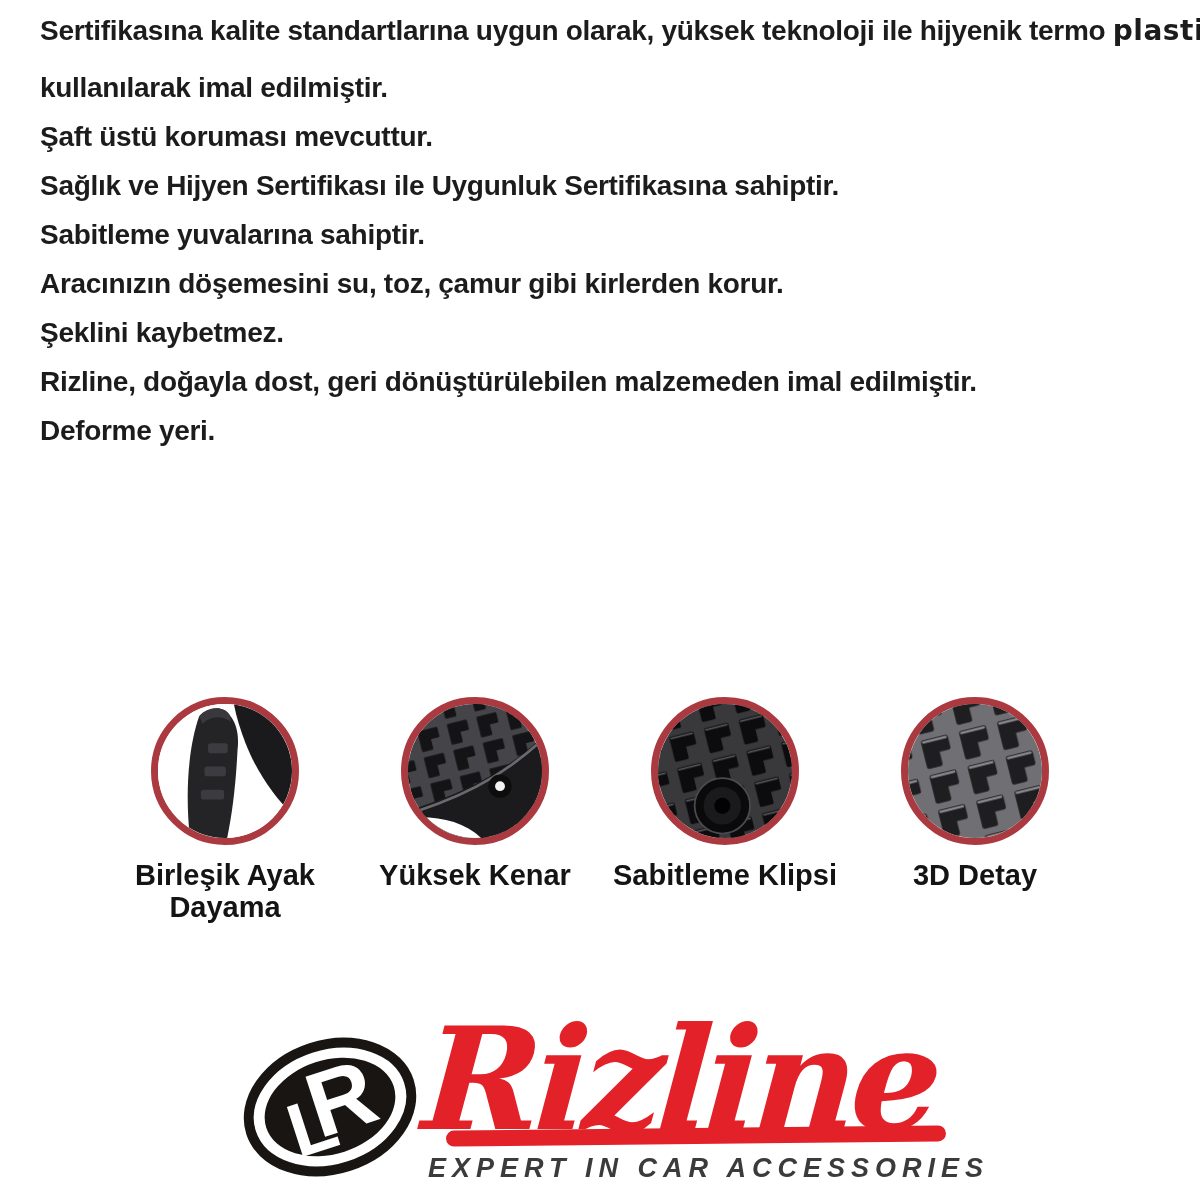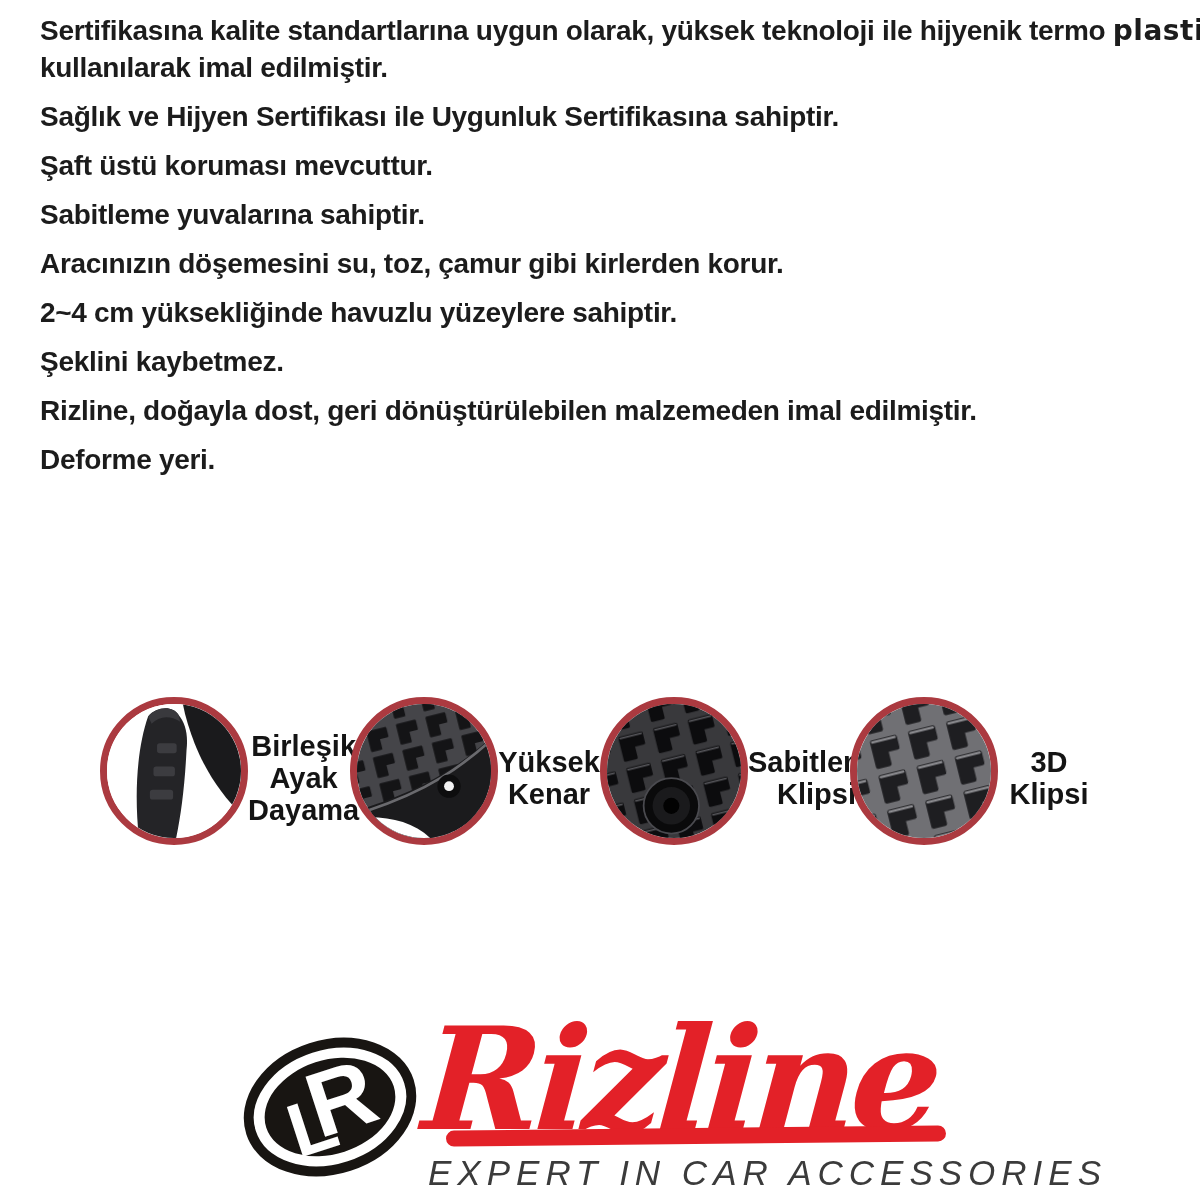--- a/index.html
+++ b/index.html
@@ -17,28 +17,28 @@
   }
   .feat {
     font-size:28px; font-weight:700; line-height:37px;
     letter-spacing:-0.3px; white-space:nowrap;
     margin-bottom:12px; color:#1c1c1c;
   }
   .feat .hl {
     font-family:"DejaVu Sans", sans-serif;
     font-weight:700; letter-spacing:0.5px;
   }
-  .feat .post { display:block; white-space:nowrap; }
+  .feat .post { display:block; white-space:nowrap;margin-top:20px; }
 
   
   .details-row {
     position:absolute; top:697px; left:0; width:1200px;
     display:flex; justify-content:center;
   }
-  .detail-card { width:250px; display:flex; flex-direction:row; align-items:center; }
+  .detail-card { width:250px; display:flex; flex-direction:column; align-items:center; }
   .detail-circle {
     width:148px; height:148px; border-radius:50%;
     border:7px solid #ab3a40; overflow:hidden; background:#fff;
     flex:0 0 auto;
   }
   .detail-circle svg { display:block; width:100%; height:100%; }
   .detail-label {
     margin-top:14px; font-size:29px; font-weight:700; color:#141414;
     text-align:center; line-height:32px; max-width:240px;
   }
@@ -51,36 +51,35 @@
     font-family:"DejaVu Serif", serif; font-style:italic; font-weight:700;
     font-size:142px; line-height:1; color:#e32128;
     letter-spacing:-6px; transform:skewX(-4deg);
   }
   .brand-underline {
     position:absolute; left:446px; top:128px; width:500px; height:16px;
     background:#e32128; border-radius:9px; transform:rotate(-0.6deg);
   }
   .brand-tagline {
     position:absolute; left:428px; top:153px;
-    font-size:35px; font-weight:400; font-style:italic;
+    font-size:27px; font-weight:700; font-style:italic;
     letter-spacing:6px; color:#3b3b3b; white-space:nowrap;
   }
 </style>
 </head>
 <body>
 
 <div class="canvas">
 
   <div class="features">
     <p class="feat"><span>Sertifikasına kalite standartlarına uygun olarak, yüksek teknoloji ile hijyenik termo </span><span class="hl">plastik</span><span class="post">kullanılarak imal edilmiştir.</span></p>
+    <p class="feat">Şaft üstü koruması mevcuttur.</p>
     <p class="feat">Sağlık ve Hijyen Sertifikası ile Uygunluk Sertifikasına sahiptir.</p>
-    <p class="feat">Şaft üstü koruması mevcuttur.</p>
     <p class="feat">Sabitleme yuvalarına sahiptir.</p>
     <p class="feat">Aracınızın döşemesini su, toz, çamur gibi kirlerden korur.</p>
-    <p class="feat">2~4 cm yüksekliğinde havuzlu yüzeylere sahiptir.</p>
     <p class="feat">Şeklini kaybetmez.</p>
     <p class="feat">Rizline, doğayla dost, geri dönüştürülebilen malzemeden imal edilmiştir.</p>
     <p class="feat">Deforme yeri.</p>
   </div>
 
   <div class="details-row">
 
     <div class="detail-card">
       <div class="detail-circle">
         <svg viewBox="0 0 150 150">
@@ -141,21 +140,21 @@
           <defs>
             <pattern id="pat7gray" width="44" height="40" patternUnits="userSpaceOnUse" patternTransform="rotate(-14)">
               <path d="M6,6 h26 v12 h-13 v16 h-13 z" fill="#1e1e21" stroke="#1e1e21" stroke-width="5" stroke-linejoin="round"></path>
               <path d="M6,6 h26" stroke="#909094" stroke-width="2.5" stroke-linecap="round"></path>
             </pattern>
           </defs>
           <rect x="0" y="0" width="150" height="150" fill="#707074"></rect>
           <rect x="-20" y="-20" width="190" height="190" fill="url(#pat7gray)"></rect>
         </svg>
       </div>
-      <div class="detail-label">3D Klipsi</div>
+      <div class="detail-label">3D Detay</div>
     </div>
 
   </div>
 
   <div class="brand">
     <svg class="emblem" viewBox="0 0 180 155">
       <g transform="rotate(-18 90 77)">
         <ellipse cx="90" cy="77" rx="83" ry="62" fill="#ffffff" stroke="#181512" stroke-width="10"></ellipse>
         <ellipse cx="90" cy="77" rx="67" ry="47" fill="#181512"></ellipse>
         <text x="70" y="104" font-family="Liberation Sans, sans-serif" font-weight="bold" font-size="92" fill="#ffffff">R</text>

